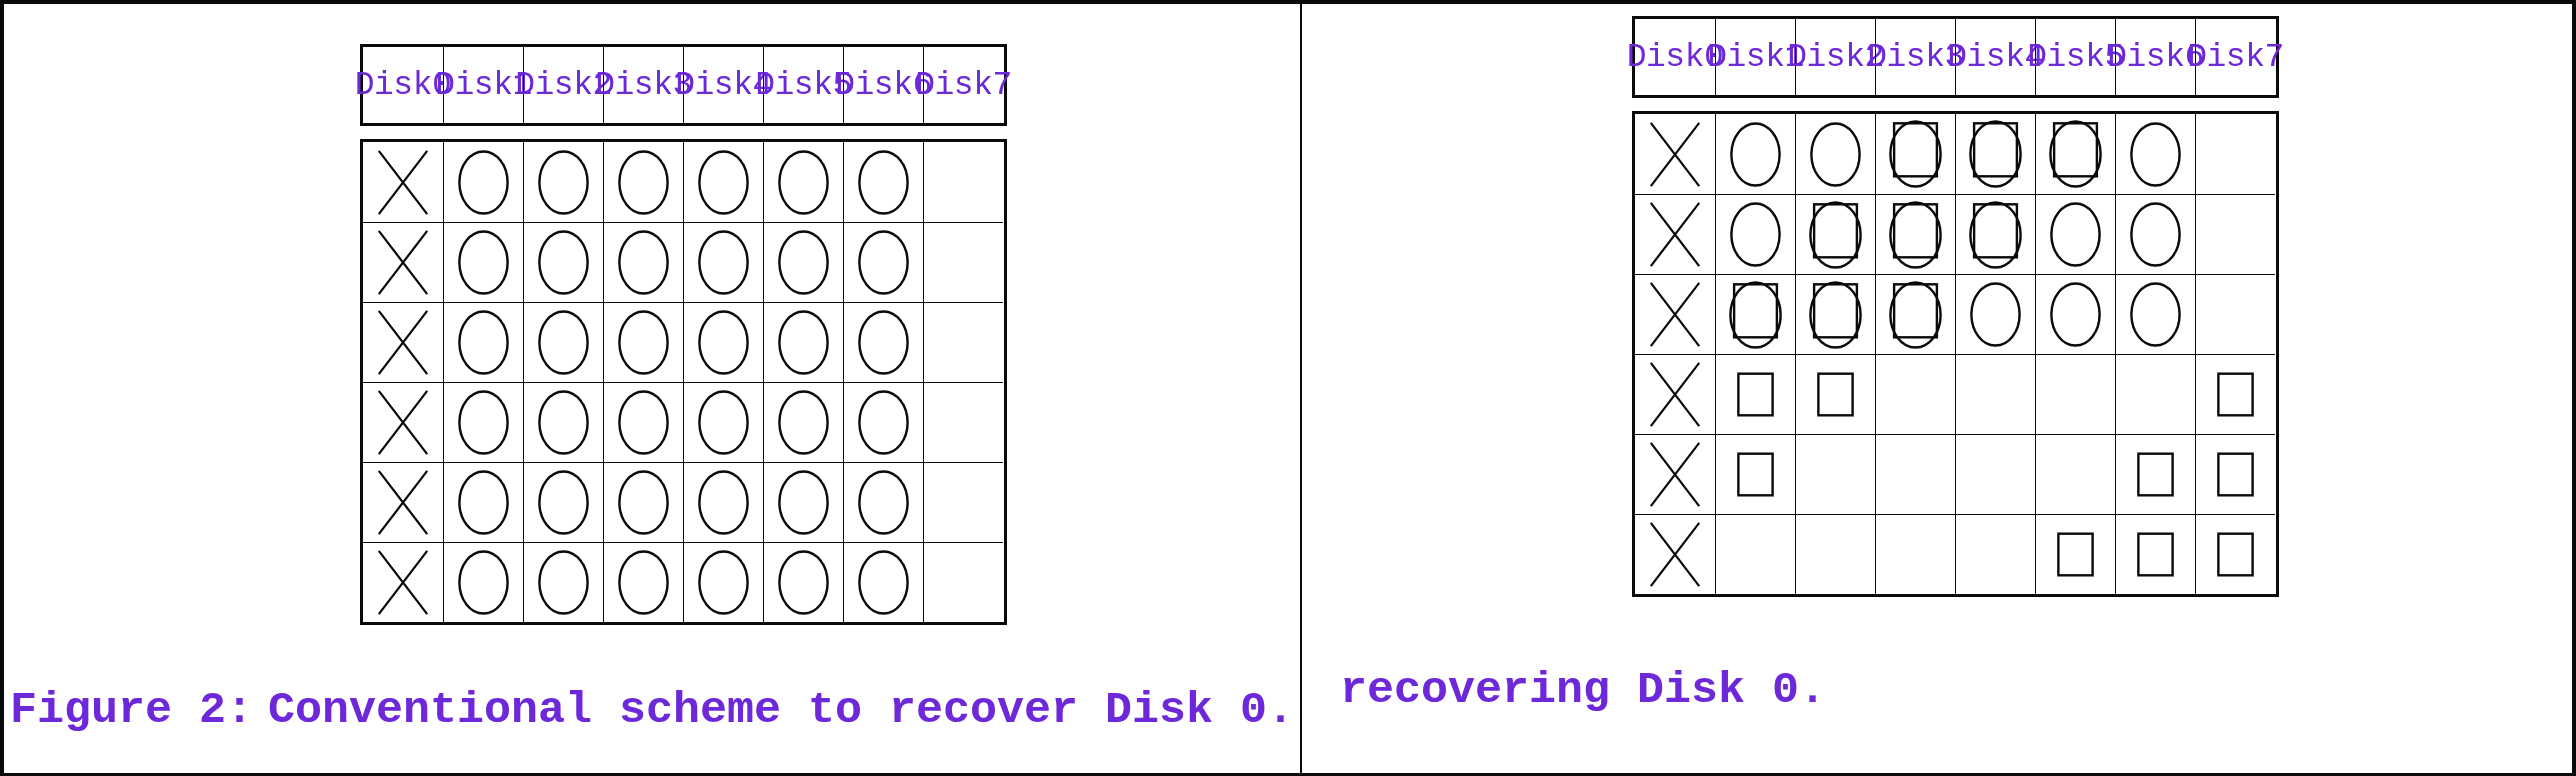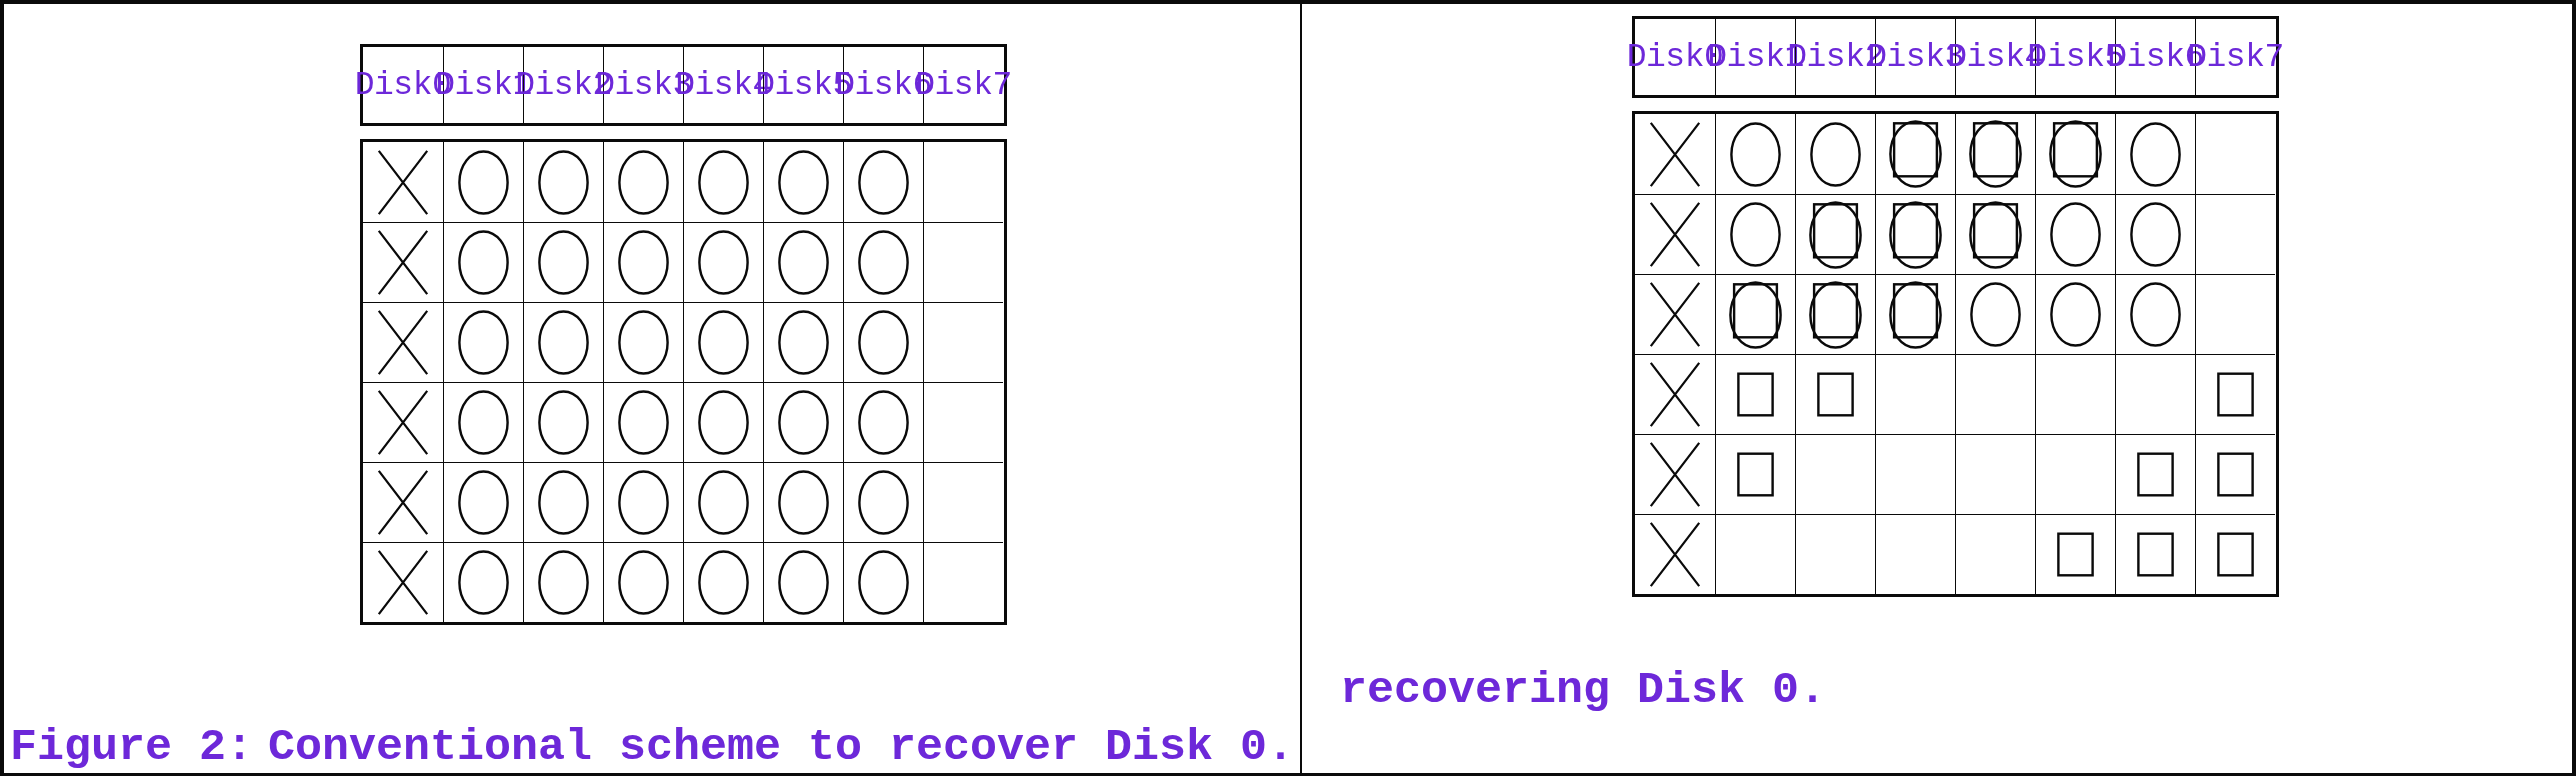--- a/index.html
+++ b/index.html
@@ -33,21 +33,21 @@
   }
   .gcell:first-child{border-left:none;}
   .grow:first-child .gcell{border-top:none;}
 
   .fig2-header{left:356px;top:40px;}
   .fig2-grid{left:356px;top:135px;}
   .fig3-header{left:327px;top:12px;}
   .fig3-grid{left:327px;top:107px;}
 
   .caption{position:absolute;font-weight:bold;}
-  .caption-left{left:0;right:0;top:720px;text-align:center;white-space:nowrap;font-size:45px;line-height:48px;}
+  .caption-left{left:0;right:0;top:683px;text-align:center;white-space:nowrap;font-size:45px;line-height:48px;}
   .caption-right{left:35px;width:1210px;top:660px;font-size:45px;line-height:53px;}
   .cap-justify{text-align:justify;text-align-last:justify;}
   .cap-gap{display:inline-block;width:15px;}
   .sym{display:block;}
 </style>
 </head>
 <body>
 
 <div class="page">
 

